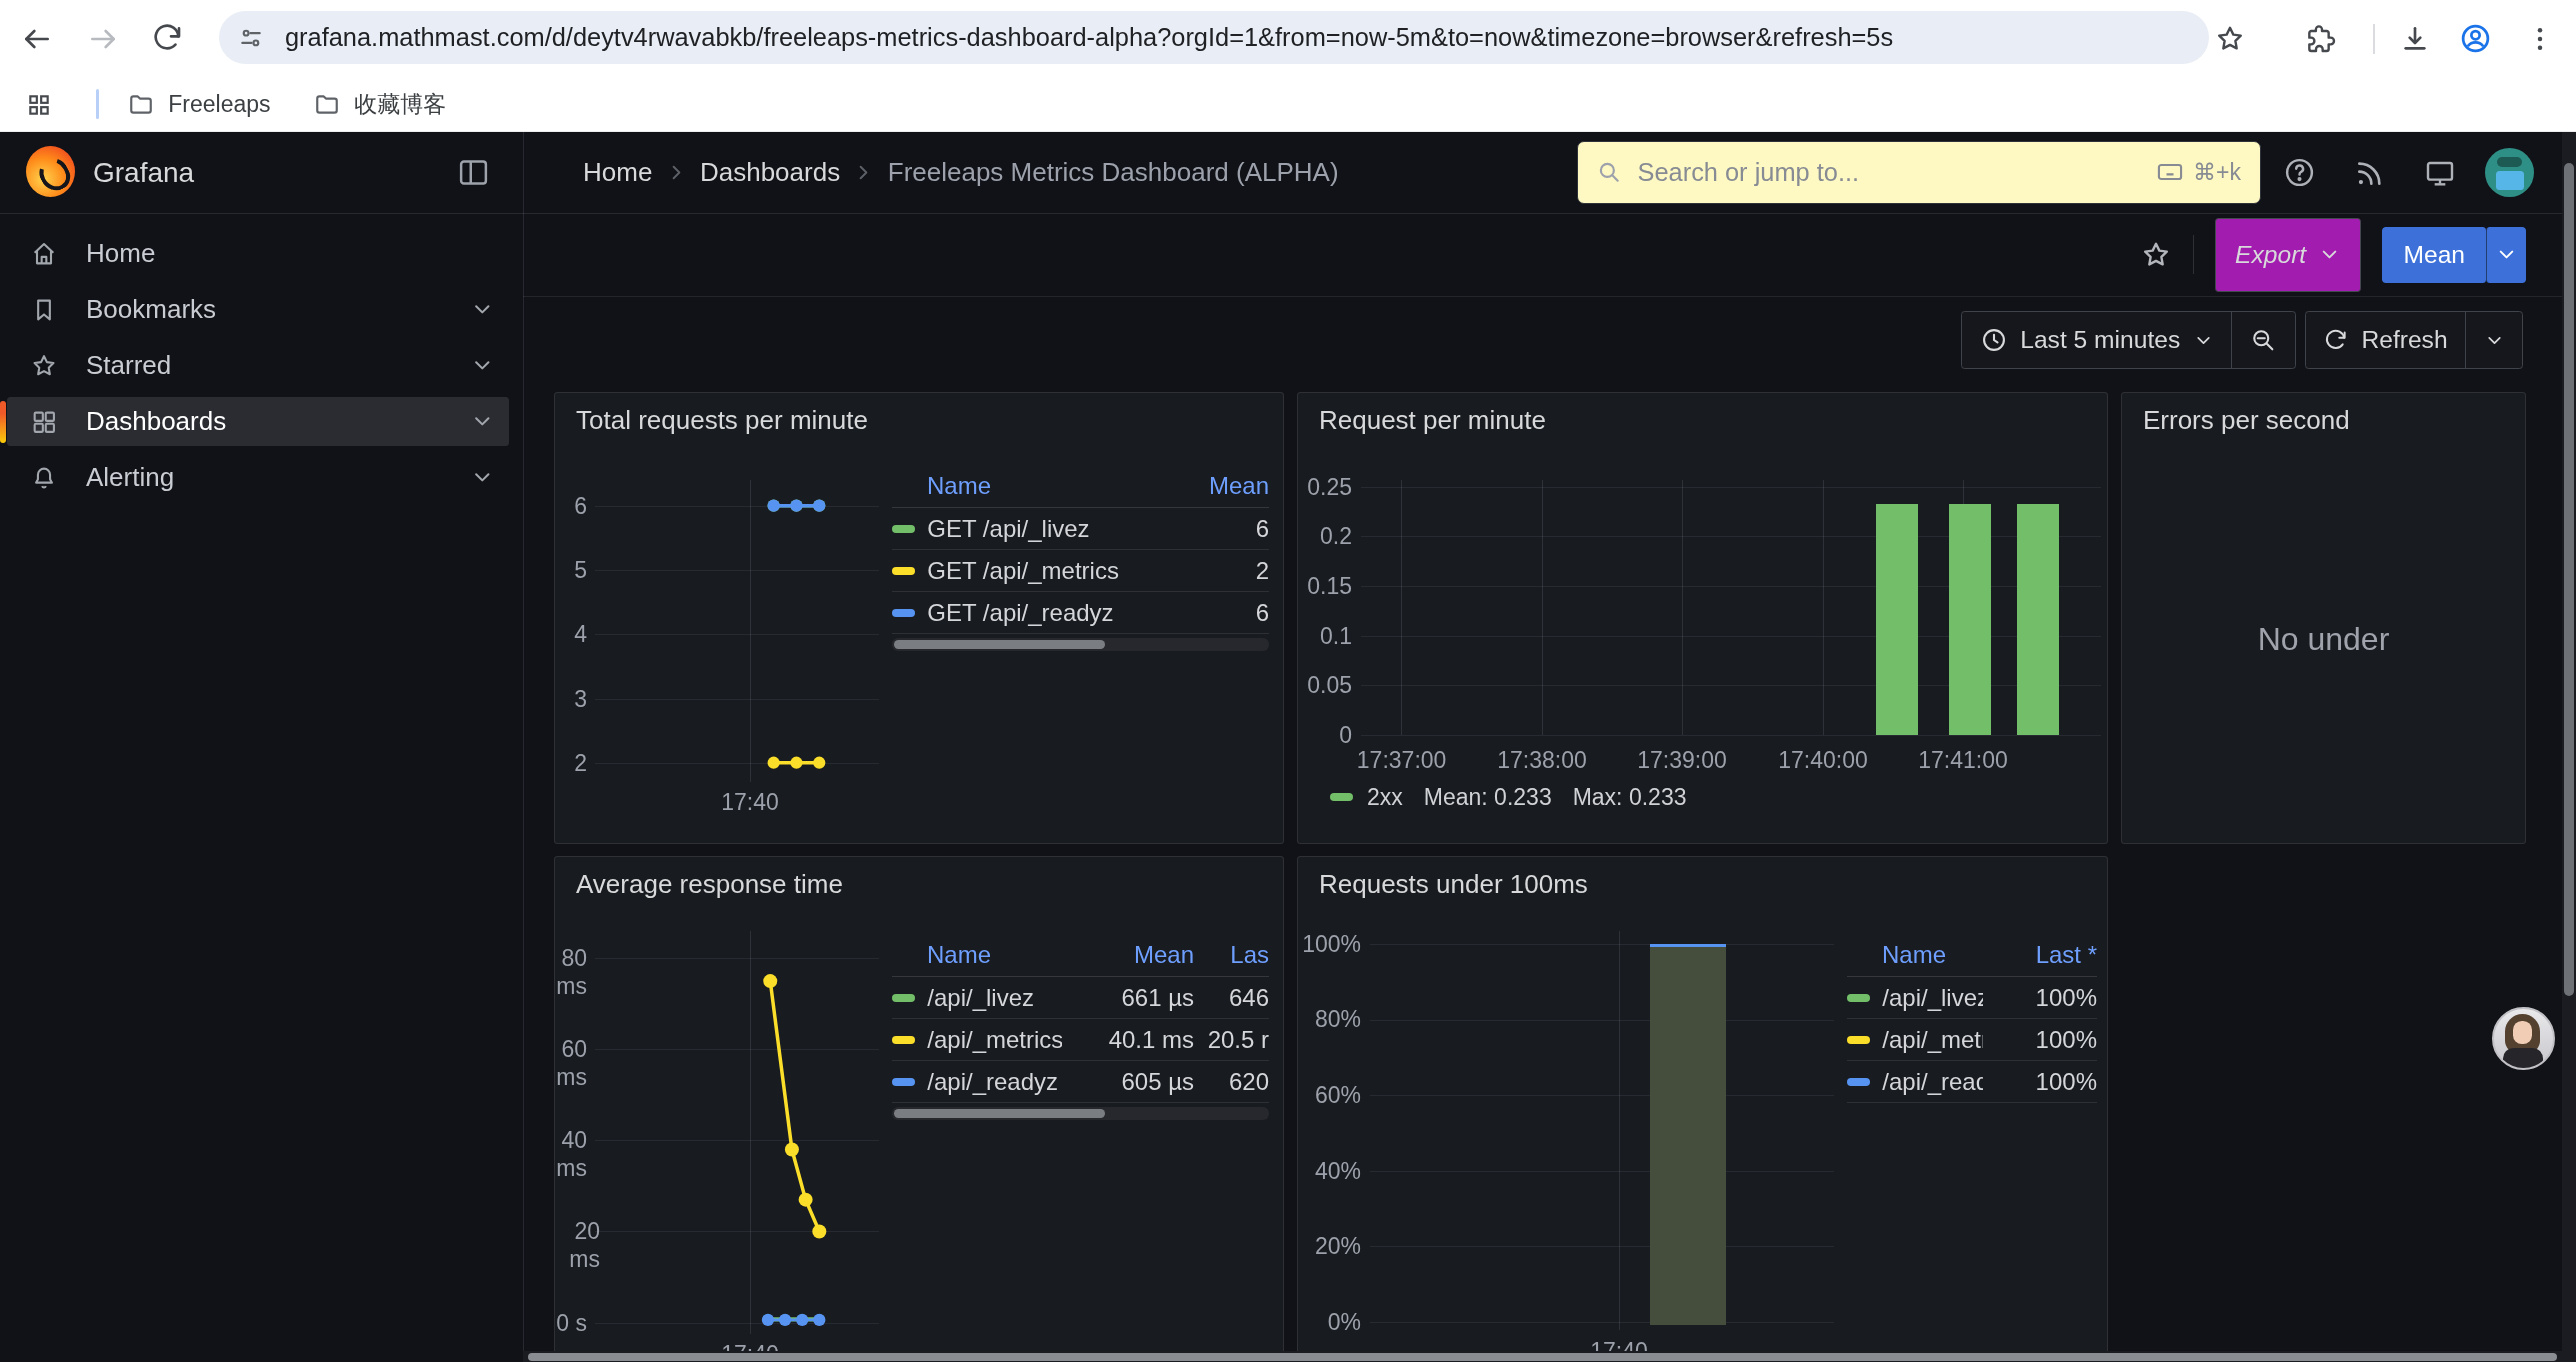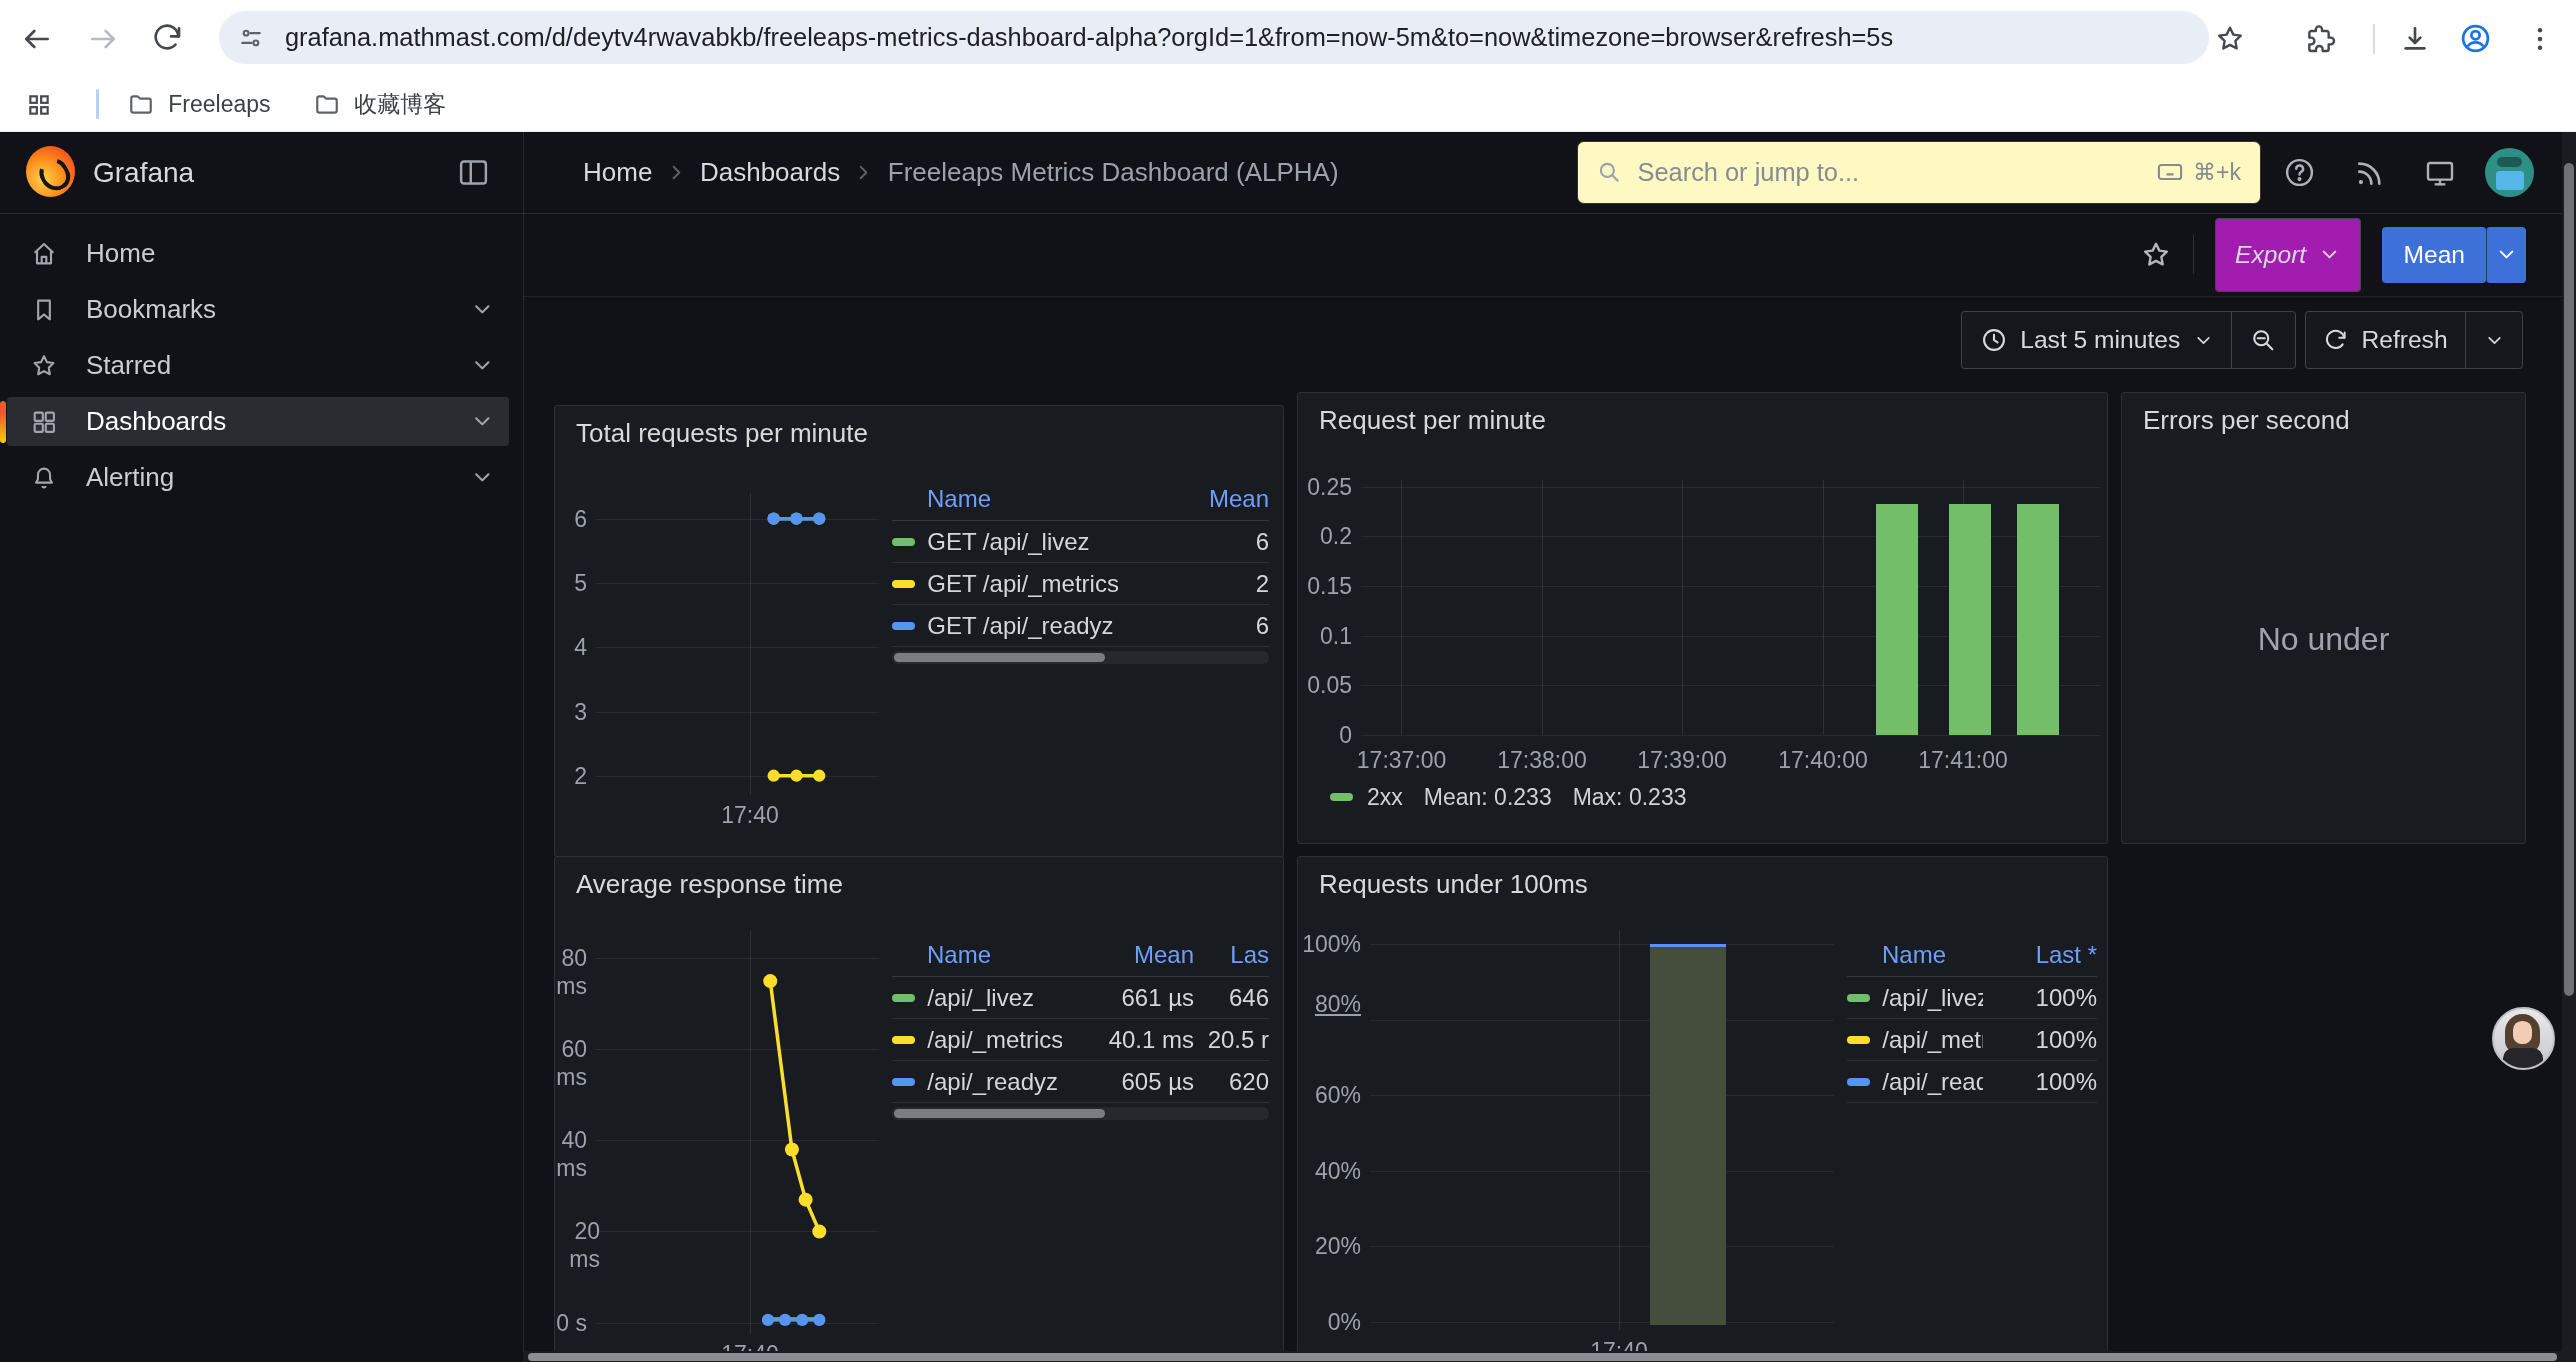--- a/index.html
+++ b/index.html
@@ -400,21 +400,21 @@
         <div class="seg">
           <svg width="21" height="21" viewBox="0 0 24 24" fill="none" stroke="currentColor" stroke-width="2" stroke-linecap="round" stroke-linejoin="round">
               <path d="M6 9l6 6 6-6"></path>
             </svg>
         </div>
       </div>
     </div>
 
     <div class="dash">
 
-      <div class="panel" style="left:31px;top:22px;width:730px;height:452px">
+      <div class="panel" style="left:31px;top:9px;width:730px;height:452px">
         <div class="p-title">Total requests per minute</div>
         <div id="chart-p1" class="chart">
             <div class="grid-h" style="left: 40px; top: 113px; width: 284px;"></div>
             <div class="tick-y" style="left: 0px; top: 99px; width: 32px;">6</div>
             <div class="grid-h" style="left: 40px; top: 177px; width: 284px;"></div>
             <div class="tick-y" style="left: 0px; top: 163px; width: 32px;">5</div>
             <div class="grid-h" style="left: 40px; top: 241px; width: 284px;"></div>
             <div class="tick-y" style="left: 0px; top: 227px; width: 32px;">4</div>
             <div class="grid-h" style="left: 40px; top: 306px; width: 284px;"></div>
             <div class="tick-y" style="left: 0px; top: 292px; width: 32px;">3</div>
@@ -567,21 +567,21 @@
             </div>
           </div>
       </div>
 
       <div class="panel" style="left:774px;top:473px;width:811px;height:561px">
         <div class="p-title">Requests under 100ms</div>
         <div id="chart-p5" class="chart">
             <div class="grid-h" style="left: 72px; top: 87px; width: 464px;"></div>
             <div class="tick-y" style="left: 0px; top: 73px; width: 63px;">100%</div>
             <div class="grid-h" style="left: 72px; top: 163px; width: 464px;"></div>
-            <div class="tick-y" style="left: 0px; top: 133px; width: 63px; text-decoration: underline;">80%</div>
+            <div class="tick-y" style="left: 0px; top: 148px; width: 63px;">80%</div>
             <div class="grid-h" style="left: 72px; top: 238px; width: 464px;"></div>
             <div class="tick-y" style="left: 0px; top: 224px; width: 63px;">60%</div>
             <div class="grid-h" style="left: 72px; top: 314px; width: 464px;"></div>
             <div class="tick-y" style="left: 0px; top: 300px; width: 63px;">40%</div>
             <div class="grid-h" style="left: 72px; top: 389px; width: 464px;"></div>
             <div class="tick-y" style="left: 0px; top: 375px; width: 63px;">20%</div>
             <div class="grid-h" style="left: 72px; top: 465px; width: 464px;"></div>
             <div class="tick-y" style="left: 0px; top: 451px; width: 63px;">0%</div>
             <div class="grid-v" style="left: 321px; top: 74px; height: 399px;"></div>
             <div class="tick-x" style="left: 242px; top: 481px; width: 158px;">17:40</div>

